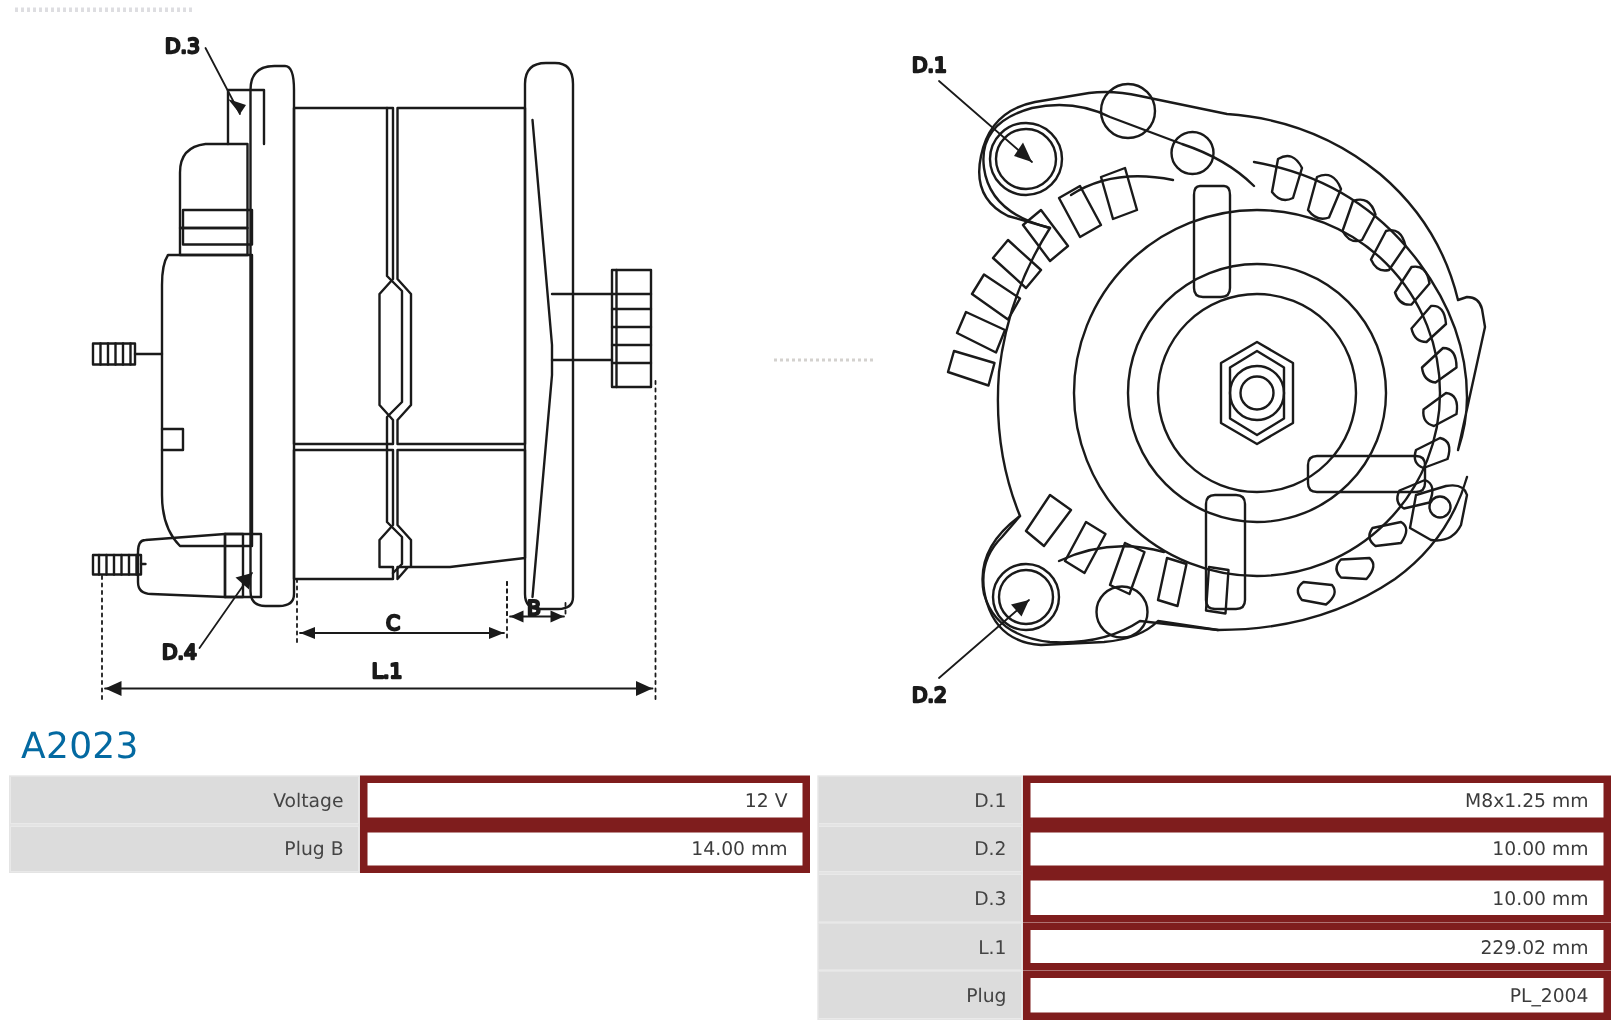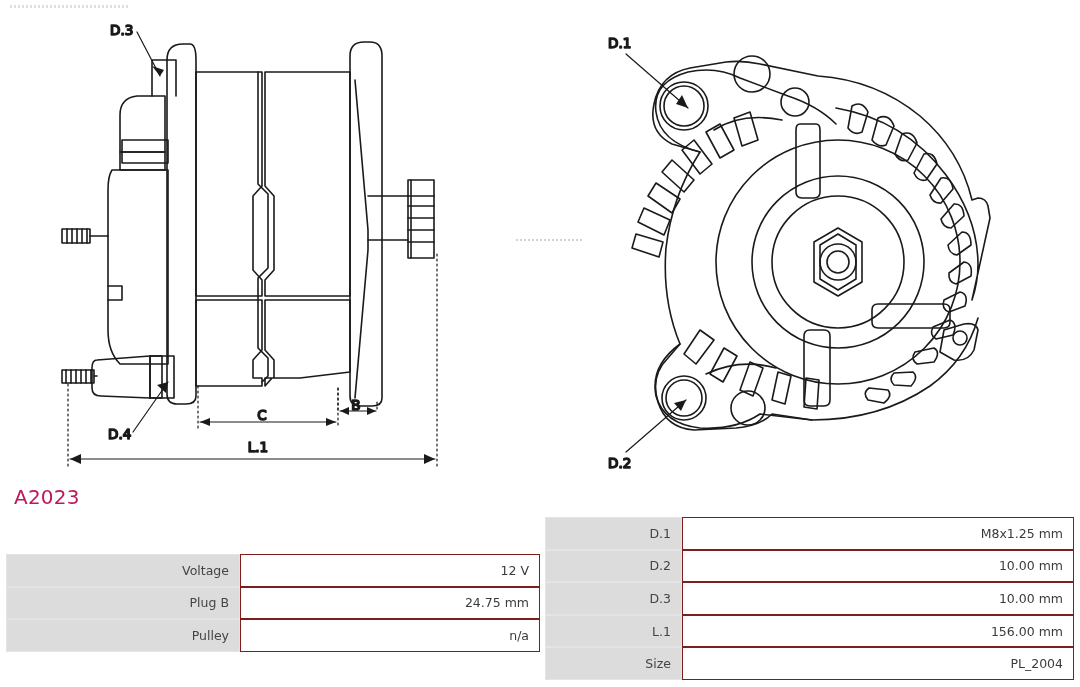--- a/index.html
+++ b/index.html
@@ -38,58 +38,58 @@
     width: 68px; height: 2px;
     background: repeating-linear-gradient(to right,
        #c9c6c2 0px, #c9c6c2 2px, #ffffff 2px, #ffffff 4px);
     opacity: .8;
   }
 
   
   #partHeading {
     position: absolute;
     left: 14px; top: 484px;
-    font-size: 20px;
+    font-size: 24px;
     font-weight: 400;
-    color: #be185d;
+    color: #0369a1;
     letter-spacing: .2px;
     line-height: 26px;
   }
 
   
   .specTable {
     position: absolute;
     top: 517px;
     border-collapse: separate;
     border-spacing: 0;
     font-size: 12.5px;
     color: #3b3b3b;
   }
-  #tableLeft  { left: 6px;   width: 534px; margin-top: 37px; }
+  #tableLeft  { left: 6px;   width: 534px; }
   #tableRight { left: 545px; width: 529px; }
 
   .specTable tr { height: 32.6px; }
 
   .specTable td {
     padding: 0 10px;
     text-align: right;
     vertical-align: middle;
     white-space: nowrap;
     font-weight: 400;
   }
   .cellLabel {
     background: #dcdcdc;
     border: 1px solid #ffffff;
     outline: 1px solid #e4e4e4;
     outline-offset: -1px;
     color: #444444;
   }
   .cellValue {
     background: #ffffff;
-    border: 1px solid #7f1d1d;
+    border: 5px solid #7f1d1d;
     color: #3b3b3b;
   }
   #tableLeft  .cellLabel { width: 234px; }
   #tableLeft  .cellValue { width: 300px; }
   #tableRight .cellLabel { width: 137px; }
   #tableRight .cellValue { width: 392px; }
 
   
   .dimText {
     font-family: "DejaVu Sans", "Liberation Sans", sans-serif;
@@ -334,47 +334,43 @@
   <div id="partHeading">A2023</div>
 
   <table class="specTable" id="tableLeft">
     <tbody>
       <tr>
         <td class="cellLabel">Voltage</td>
         <td class="cellValue">12 V</td>
       </tr>
       <tr>
         <td class="cellLabel">Plug B</td>
-        <td class="cellValue">24.75 mm</td>
-      </tr>
-      <tr>
-        <td class="cellLabel">Pulley</td>
-        <td class="cellValue">n/a</td>
+        <td class="cellValue">14.00 mm</td>
       </tr>
     </tbody>
   </table>
 
   <table class="specTable" id="tableRight">
     <tbody>
       <tr>
         <td class="cellLabel">D.1</td>
         <td class="cellValue">M8x1.25 mm</td>
       </tr>
       <tr>
         <td class="cellLabel">D.2</td>
         <td class="cellValue">10.00 mm</td>
       </tr>
       <tr>
         <td class="cellLabel">D.3</td>
         <td class="cellValue">10.00 mm</td>
       </tr>
       <tr>
         <td class="cellLabel">L.1</td>
-        <td class="cellValue">156.00 mm</td>
-      </tr>
-      <tr>
-        <td class="cellLabel">Size</td>
+        <td class="cellValue">229.02 mm</td>
+      </tr>
+      <tr>
+        <td class="cellLabel">Plug</td>
         <td class="cellValue">PL_2004</td>
       </tr>
     </tbody>
   </table>
 
 </div>
 
 </body></html>

